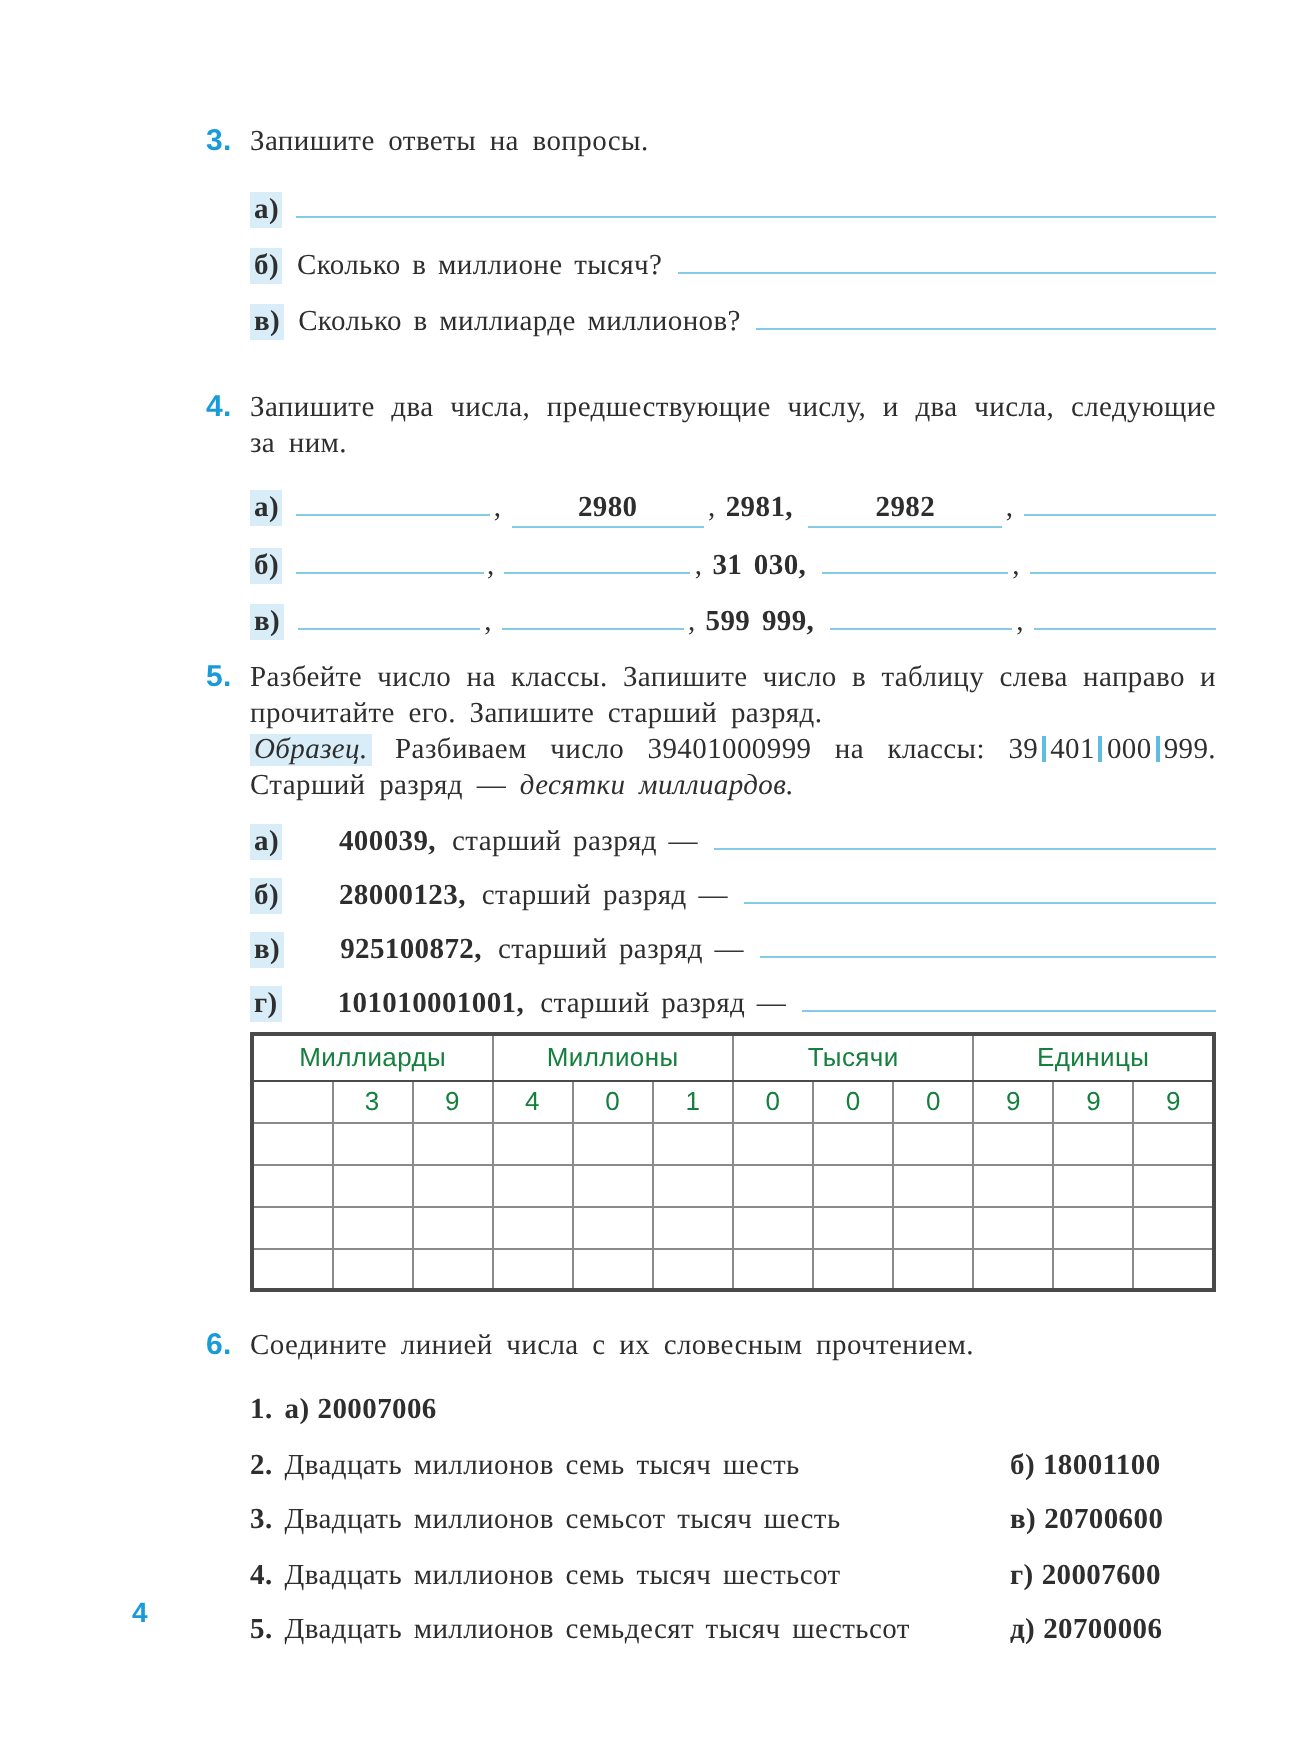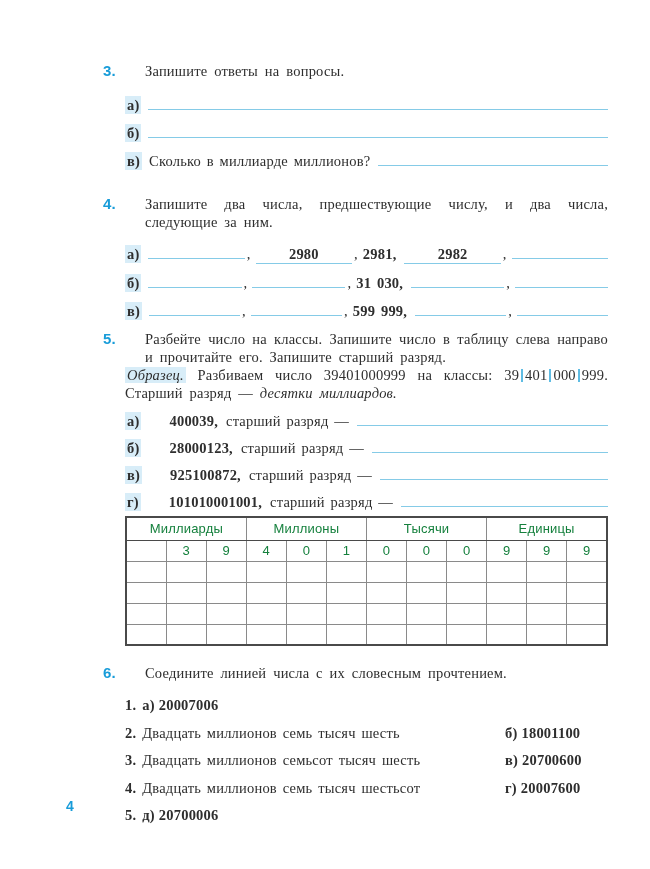--- a/index.html
+++ b/index.html
@@ -12,21 +12,21 @@
     letter-spacing:0.2px;
   }
   .content { position:absolute; left:103px; top:62px; width:505px; word-spacing:2px; }
 
   .ex { position:relative; padding-left:22px; }
   .ex-num {
     position:absolute; left:0; top:0;
     font-family:"Liberation Sans", sans-serif;
     font-weight:bold; color:#189cd9; font-size:15px;
   }
-  .ex-title { text-align:justify; line-height:18px; word-spacing:3px;margin-left:20px; }
+  .ex-title { text-align:justify; line-height:18px; word-spacing:3px; }
 
   .hl { background:#d8edf8; padding:0 2px; }
   .italic { font-style:italic; }
   .bold, .given { font-weight:bold;margin-left:21px; }
 
   .sub-item { display:flex; align-items:baseline; margin-top:10px; line-height:18px; white-space:nowrap; }
   .sub-item.first { margin-top:16px; }
   .sub-label { font-weight:bold; margin-right:7px; }
   .q-text { margin-right:8px; }
   .blank { border-bottom:1.5px solid #85cbe7; flex:1; min-width:30px; text-align:center; }
@@ -90,20 +90,21 @@
   <div class="ex">
     <span class="ex-num">3.</span>
     <p class="ex-title">Запишите ответы на вопросы.</p>
 
     <div class="sub-item first">
       <span class="sub-label hl">а)</span>
       <span class="blank"></span>
     </div>
     <div class="sub-item">
       <span class="sub-label hl">б)</span>
+      <span class="q-text">Сколько в миллионе тысяч?</span>
       <span class="blank"></span>
     </div>
     <div class="sub-item">
       <span class="sub-label hl">в)</span>
       <span class="q-text">Сколько в миллиарде миллионов?</span>
       <span class="blank"></span>
     </div>
   </div>
 
   <div class="ex spacer-ex4">
@@ -278,19 +279,20 @@
       <span class="ex6-text">Двадцать миллионов семьсот тысяч шесть</span>
       <span class="ex6-right"><span class="ex6-opt-label">в)</span><span>20700600</span></span>
     </div>
     <div class="ex6-row">
       <span class="ex6-n">4.</span>
       <span class="ex6-text">Двадцать миллионов семь тысяч шестьсот</span>
       <span class="ex6-right"><span class="ex6-opt-label">г)</span><span>20007600</span></span>
     </div>
     <div class="ex6-row">
       <span class="ex6-n">5.</span>
+      <span class="ex6-text">Двадцать миллионов семьдесят тысяч шестьсот</span>
       <span class="ex6-right"><span class="ex6-opt-label">д)</span><span>20700006</span></span>
     </div>
   </div>
 
 </div>
 
 <div class="page-number">4</div>
 
 </body></html>

